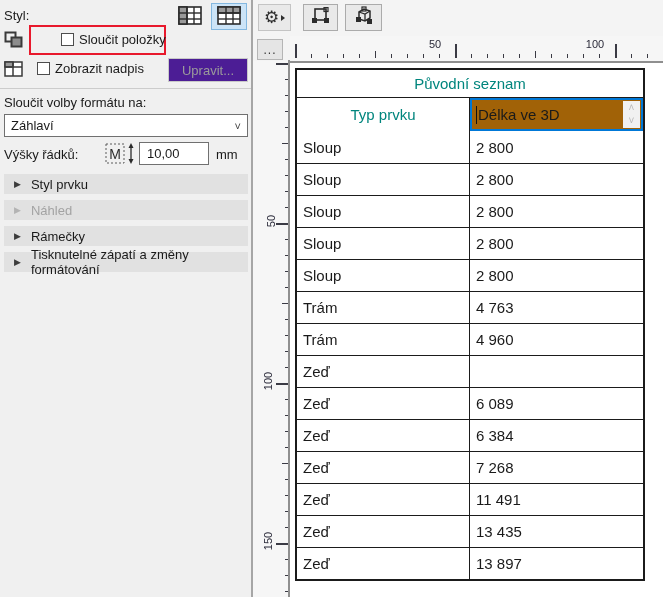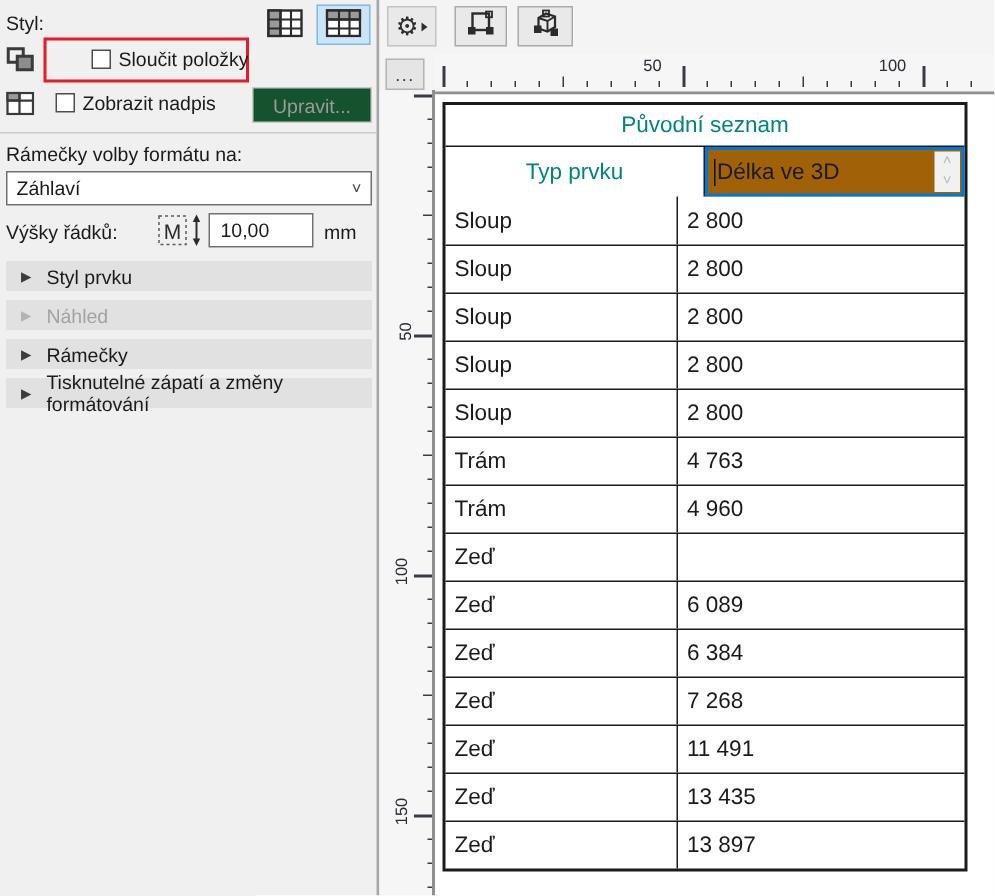--- a/index.html
+++ b/index.html
@@ -11,21 +11,21 @@
   #left-panel { position:absolute; left:0; top:0; width:251px; height:597px; background:#f0f0f0; }
   .lbl { position:absolute; white-space:nowrap; }
 
   .grid-btn { position:absolute; top:3px; width:36px; height:27px; display:flex; align-items:center; justify-content:center; background:transparent; border:1px solid transparent; }
   .grid-btn.selected { background:#cce4f7; border:1px solid #84b8e0; }
 
   .checkrow { position:absolute; display:flex; align-items:center; gap:5px; }
   .checkbox { width:13px; height:13px; background:#fff; border:1px solid #4d4d4d; flex:0 0 auto; }
   #merge-highlight { position:absolute; left:29px; top:25px; width:137px; height:30px; border:2px solid #e8192c; }
 
-  .btn-disabled { position:absolute; left:168px; top:58px; width:80px; height:24px; background:#14532d; border:1px solid #c9c9c9; color:#9b9b9b; display:flex; align-items:center; justify-content:center; }
+  .btn-disabled { position:absolute; left:168px; top:58px; width:80px; height:24px; background:#4c1d95; border:1px solid #c9c9c9; color:#9b9b9b; display:flex; align-items:center; justify-content:center; }
 
   #panel-sep { position:absolute; left:0; top:88px; width:251px; height:1px; background:#cccccc; }
 
   .dropdown { position:absolute; left:4px; top:114px; width:244px; height:23px; background:#fff; border:1px solid #707070; display:flex; align-items:center; padding:0 6px; }
   .dropdown .chev { margin-left:auto; color:#3f3f3f; font-size:11px; }
 
   .numfield { position:absolute; left:139px; top:142px; width:70px; height:23px; background:#fff; border:1px solid #707070; display:flex; align-items:center; padding:0 7px; }
 
   .section-bar { position:absolute; left:4px; width:244px; height:20px; background:#e1e1e1; display:flex; align-items:center; gap:10px; padding-left:10px; }
   .section-bar .tri { font-size:9px; color:#3c3c3c; }
@@ -65,21 +65,21 @@
   .title-row { height:28px; display:flex; align-items:center; justify-content:center; color:#00857d; font-size:15px; border-bottom:1px solid #1b1b1b; }
   .header-row { height:33px; display:flex; }
   .hcell-type { width:173px; display:flex; align-items:center; justify-content:center; color:#00857d; font-size:15px; border-right:1px solid #1b1b1b; }
   .hcell-edit { position:relative; flex:1; border:2px solid #0078d7; display:flex; align-items:center; padding-left:4px; font-size:15px; background:#a16207; }
   .caret { width:1px; height:18px; background:#111; margin-right:1px; }
   .spinner { position:absolute; right:1px; top:1px; bottom:1px; width:17px; background:#f1f1f1; display:flex; flex-direction:column; align-items:center; justify-content:space-around; }
   .spinner span { color:#b9b9b9; font-size:10px; line-height:1; }
   .trow { height:32px; display:flex; border-top:1px solid #1b1b1b; }
   .trow:first-child { border-top:none; }
   .tcell { display:flex; align-items:center; padding-left:6px; font-size:15px; color:#1a1a1a; }
-  .tcell.c0 { width:155px; border-right:1px solid #1b1b1b; }
+  .tcell.c0 { width:173px; border-right:1px solid #1b1b1b; }
   .tcell.c1 { flex:1; }
 </style>
 </head>
 <body>
 
 <div id="app">
 
   <div id="left-panel">
 
     <div class="lbl" style="left:4px; top:8px;">Styl:</div>
@@ -130,21 +130,21 @@
       </svg>
     </span>
     <div class="checkrow" style="left:37px; top:61px;">
       <span class="checkbox"></span>
       <span>Zobrazit nadpis</span>
     </div>
     <div class="btn-disabled">Upravit...</div>
 
     <div id="panel-sep"></div>
 
-    <div class="lbl" style="left:4px; top:95px;">Rámečky volby formátu na:</div>
+    <div class="lbl" style="left:4px; top:95px;">Sloučit volby formátu na:</div>
     <div class="dropdown">
       <span>Záhlaví</span>
       <span class="chev">˅</span>
     </div>
 
     <div class="lbl" style="left:4px; top:147px;">Výšky řádků:</div>
     <span style="position:absolute; left:105px; top:142px;">
       <svg width="31" height="23" viewBox="0 0 31 23">
         <rect x="1" y="2" width="18" height="19" fill="none" stroke="#5a5a5a" stroke-width="1" stroke-dasharray="2,2"></rect>
         <text x="10" y="17" font-size="14" fill="#2b2b2b" text-anchor="middle" font-family="Liberation Sans, sans-serif">M</text>

